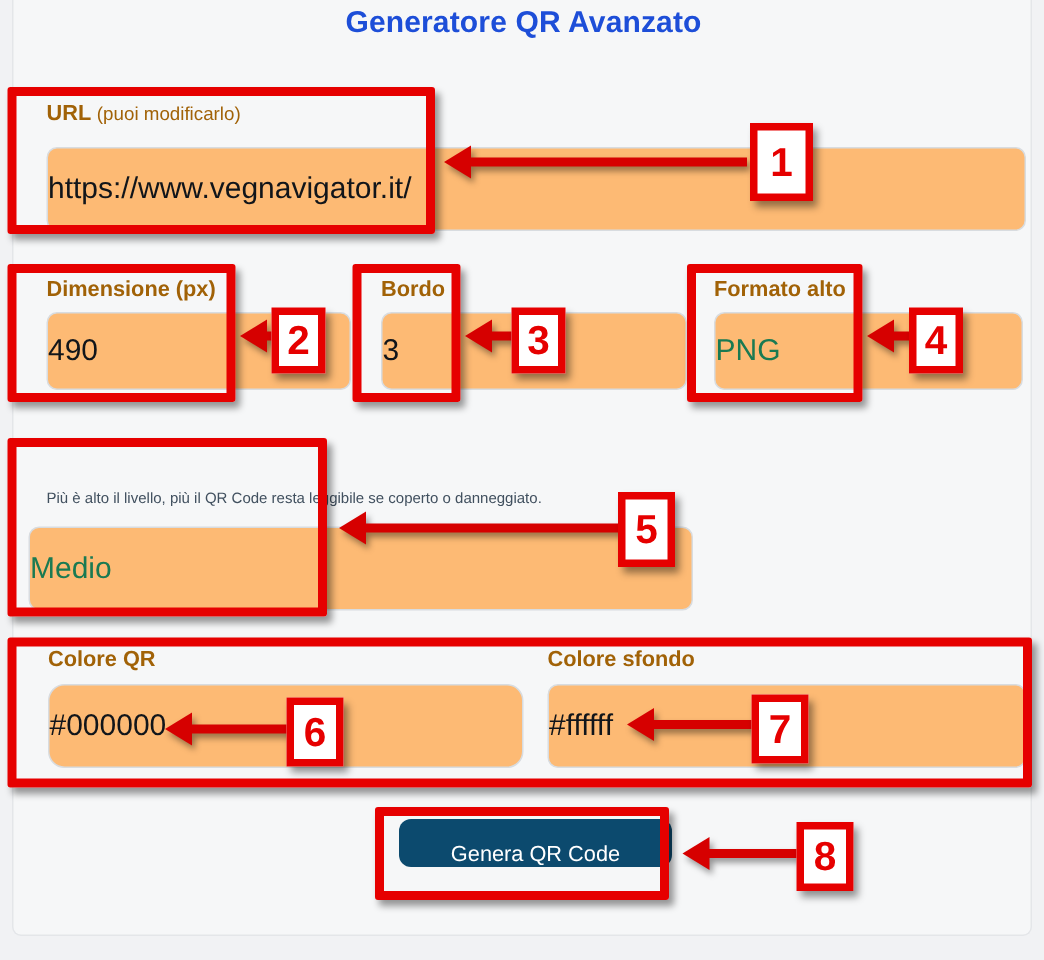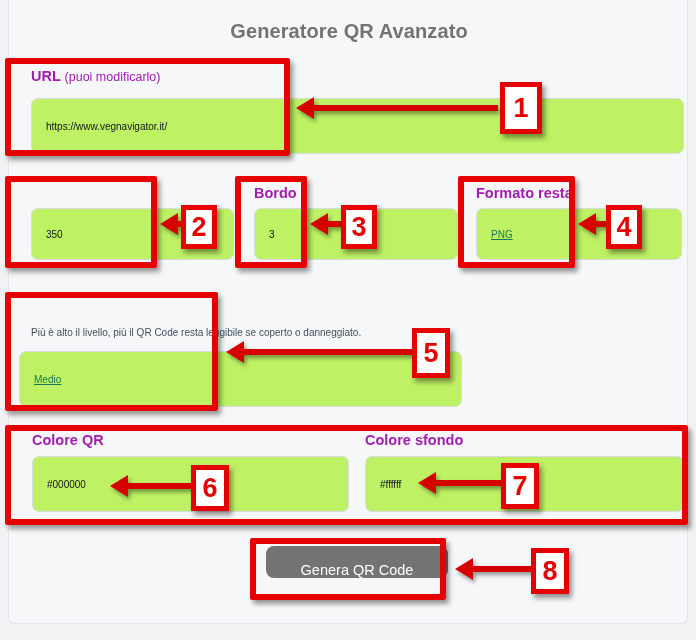--- a/index.html
+++ b/index.html
@@ -25,69 +25,68 @@
     background: #f6f7f8;
     border: 1px solid #e4e6e9;
     border-top: none;
     border-radius: 0 0 6px 6px;
     box-sizing: border-box;
   }
 
   #page-title {
     position: absolute;
     left: 0;
-    top: 20px;
+    top: 4px;
     width: 680px;
     text-align: center;
     font-size: 20px;
     font-weight: bold;
-    color: #737373;
+    color: #1d4ed8;
     letter-spacing: 0.1px;
   }
 
   .field-label {
     position: absolute;
     font-size: 14.5px;
     font-weight: bold;
-    color: #a21caf;
+    color: #a16207;
     white-space: nowrap;
   }
   .field-label .sub {
     font-weight: normal;
     font-size: 12.5px;
   }
 
   .field-help {
     position: absolute;
     font-size: 10px;
     color: #41505f;
     white-space: nowrap;
   }
 
   .input-box {
     position: absolute;
-    background: #bef264;
+    background: #fdba74;
     border: 1px solid #d8dce0;
     border-radius: 7px;
     box-sizing: border-box;
     display: flex;
     align-items: center;
-    padding-left: 14px;
-    font-size: 10px;
+    font-size: 20px;
     color: #11151a;
   }
-  .input-box.green-text { color: #1a7a52; text-decoration: underline; }
+  .input-box.green-text { color: #1a7a52; }
 
   #generate-button {
     position: absolute;
     left: 257px;
     top: 546px;
     width: 182px;
     height: 31px;
-    background: #737373;
+    background: #0c4a6e;
     border: none;
     border-radius: 8px;
     color: #ffffff;
     font-size: 14.5px;
     font-family: "Liberation Sans", sans-serif;
     cursor: pointer;
     padding: 16px;
   }
 
   
@@ -149,33 +148,34 @@
 <div id="app-card">
 
   <div id="page-title">Generatore QR Avanzato</div>
 
   <div class="field-label" style="left:22px; top:68px;">
     <span>URL</span>
     <span class="sub">(puoi modificarlo)</span>
   </div>
   <div class="input-box" style="left:22px; top:98px; width:653px; height:56px;">https://www.vegnavigator.it/</div>
 
-  <div class="input-box" style="left:22px; top:208px; width:203px; height:52px;">350</div>
+  <div class="field-label" style="left:22px; top:185px;">Dimensione (px)</div>
+  <div class="input-box" style="left:22px; top:208px; width:203px; height:52px;">490</div>
 
   <div class="field-label" style="left:245px; top:185px;">Bordo</div>
   <div class="input-box" style="left:245px; top:208px; width:204px; height:52px;">3</div>
 
-  <div class="field-label" style="left:467px; top:185px;">Formato resta</div>
+  <div class="field-label" style="left:467px; top:185px;">Formato alto</div>
   <div class="input-box green-text" style="left:467px; top:208px; width:206px; height:52px;">PNG</div>
 
   <div class="field-help" style="left:22px; top:327px;">Più è alto il livello, più il QR Code resta leggibile se coperto o danneggiato.</div>
   <div class="input-box green-text" style="left:10px; top:351px; width:443px; height:56px;">Medio</div>
 
   <div class="field-label" style="left:23px; top:432px;">Colore QR</div>
-  <div class="input-box" style="left:23px; top:456px; width:317px; height:56px;">#000000</div>
+  <div class="input-box" style="left:23px; top:456px; width:317px; height:56px;border-radius:11px;">#000000</div>
 
   <div class="field-label" style="left:356px; top:432px;">Colore sfondo</div>
   <div class="input-box" style="left:356px; top:456px; width:319px; height:56px;">#ffffff</div>
 
   <button id="generate-button">Genera QR Code</button>
 
 </div>
 
 <div id="annotations">
 

